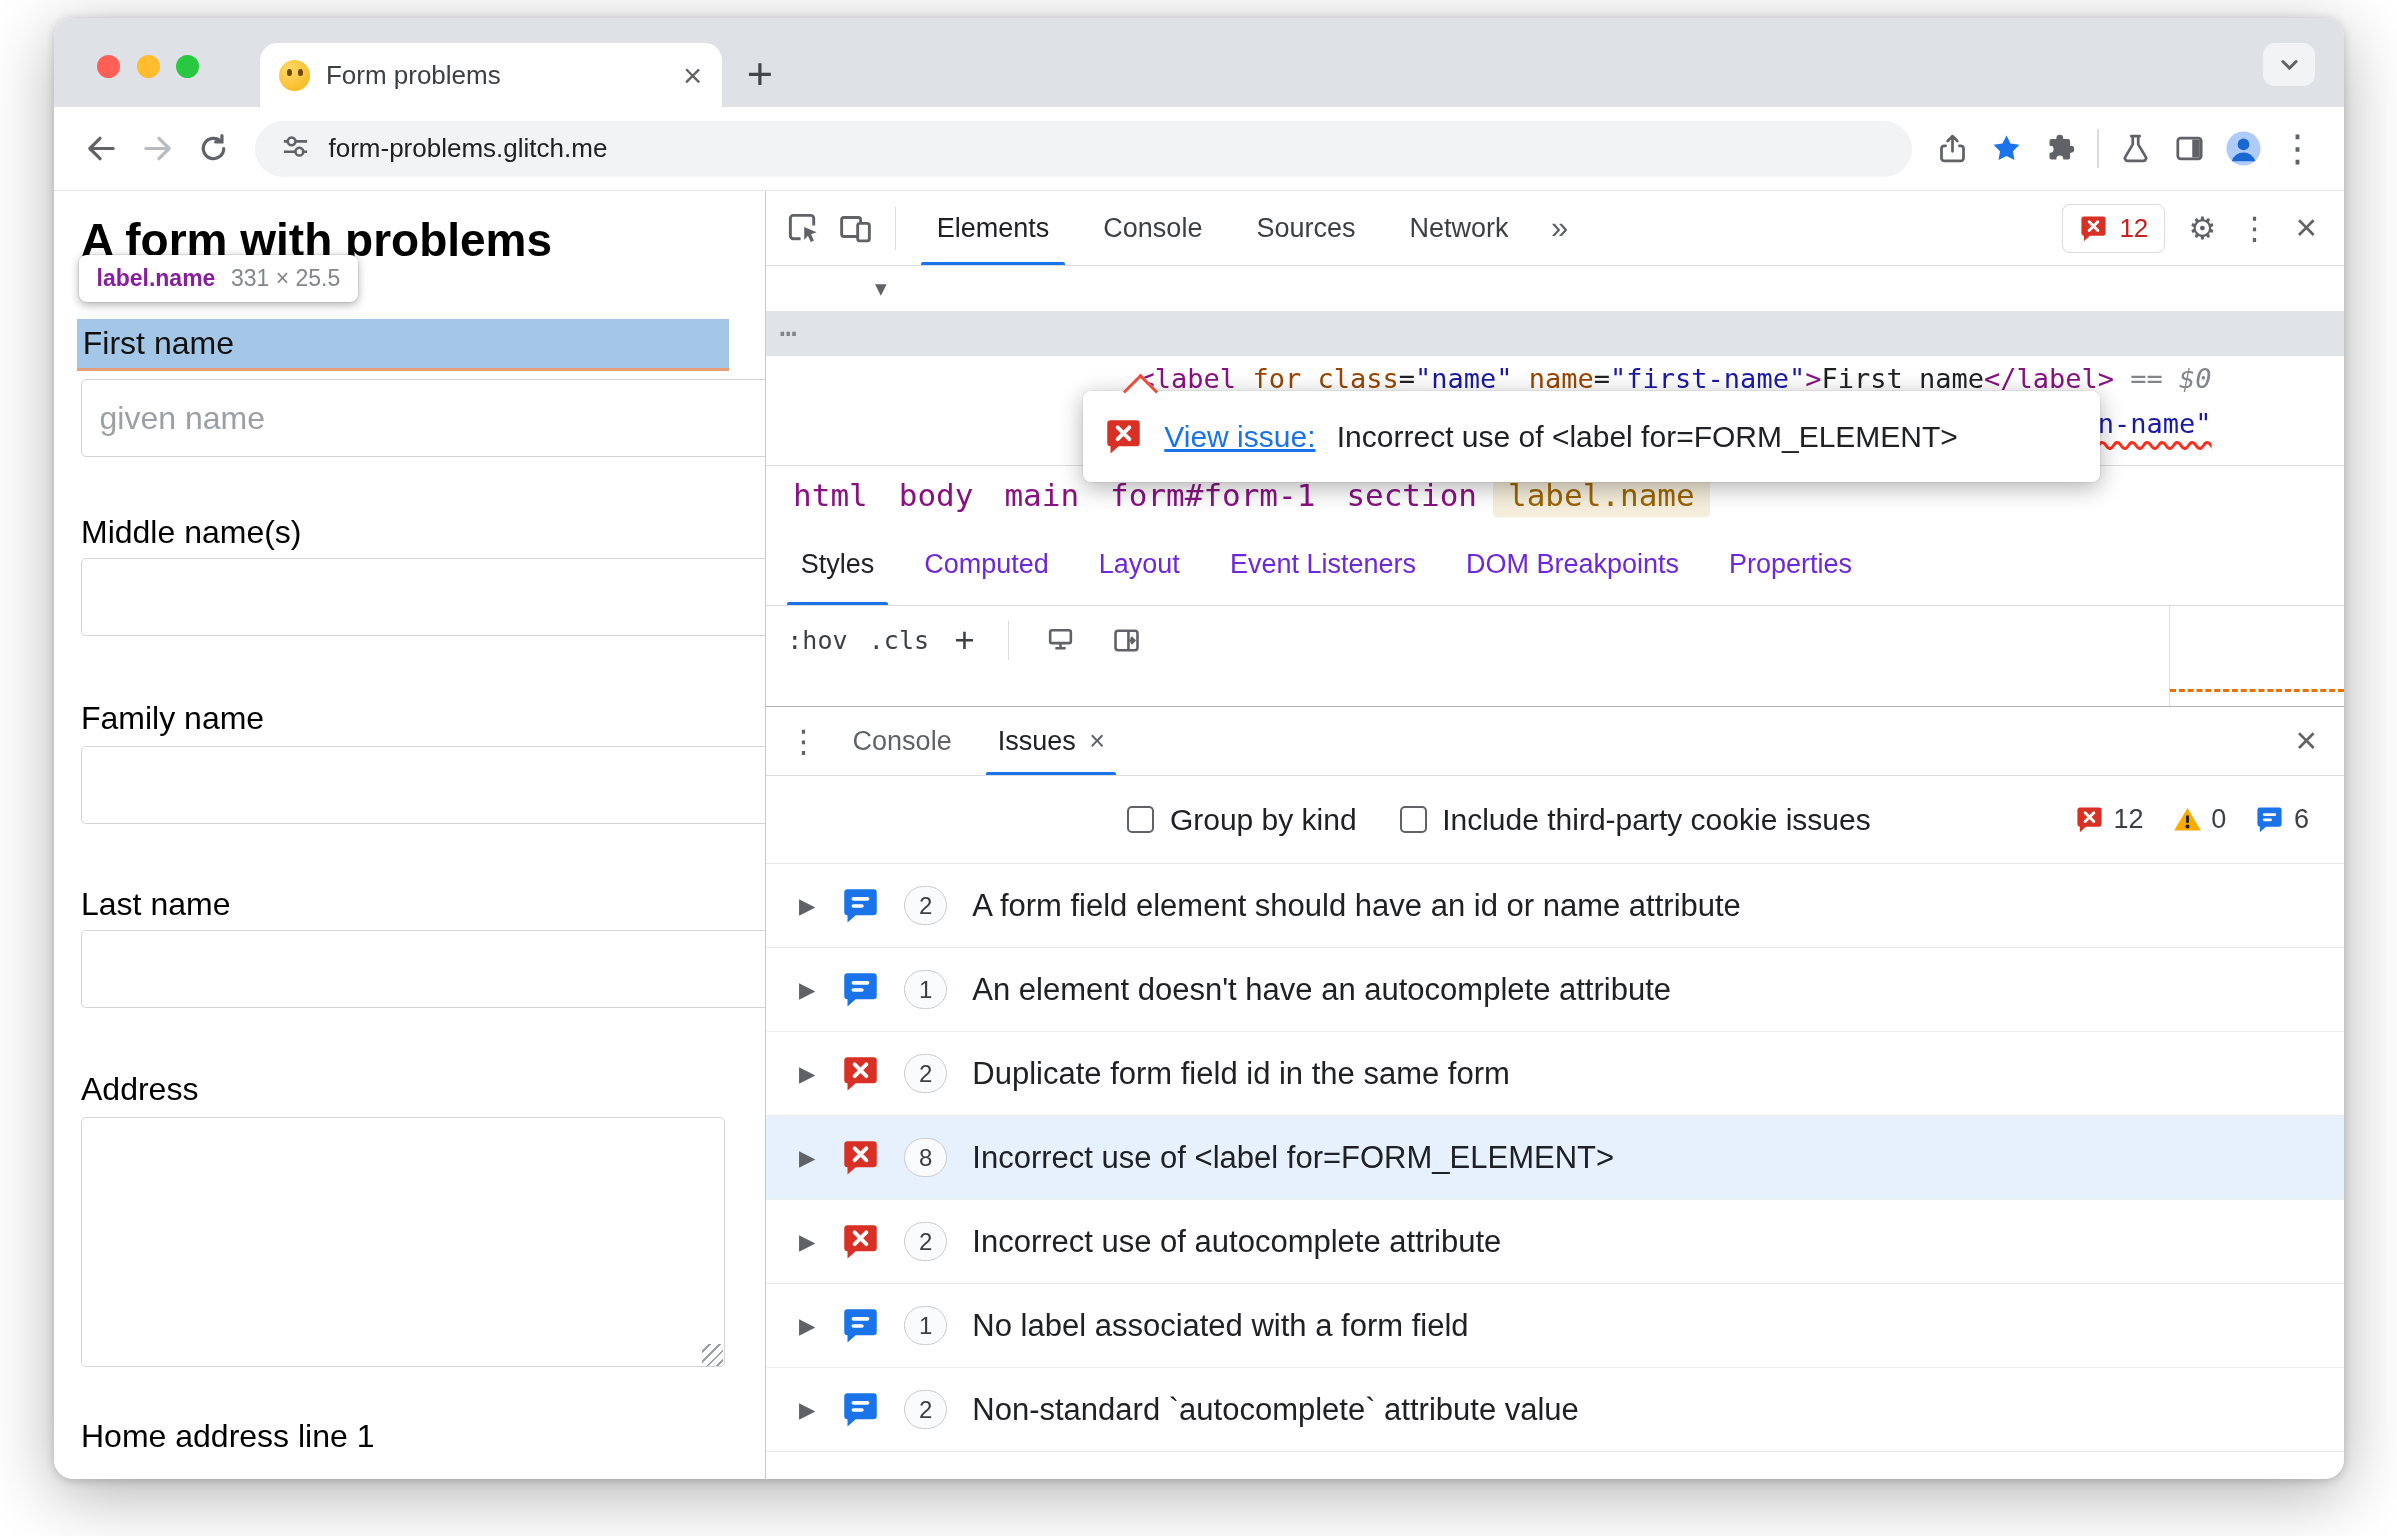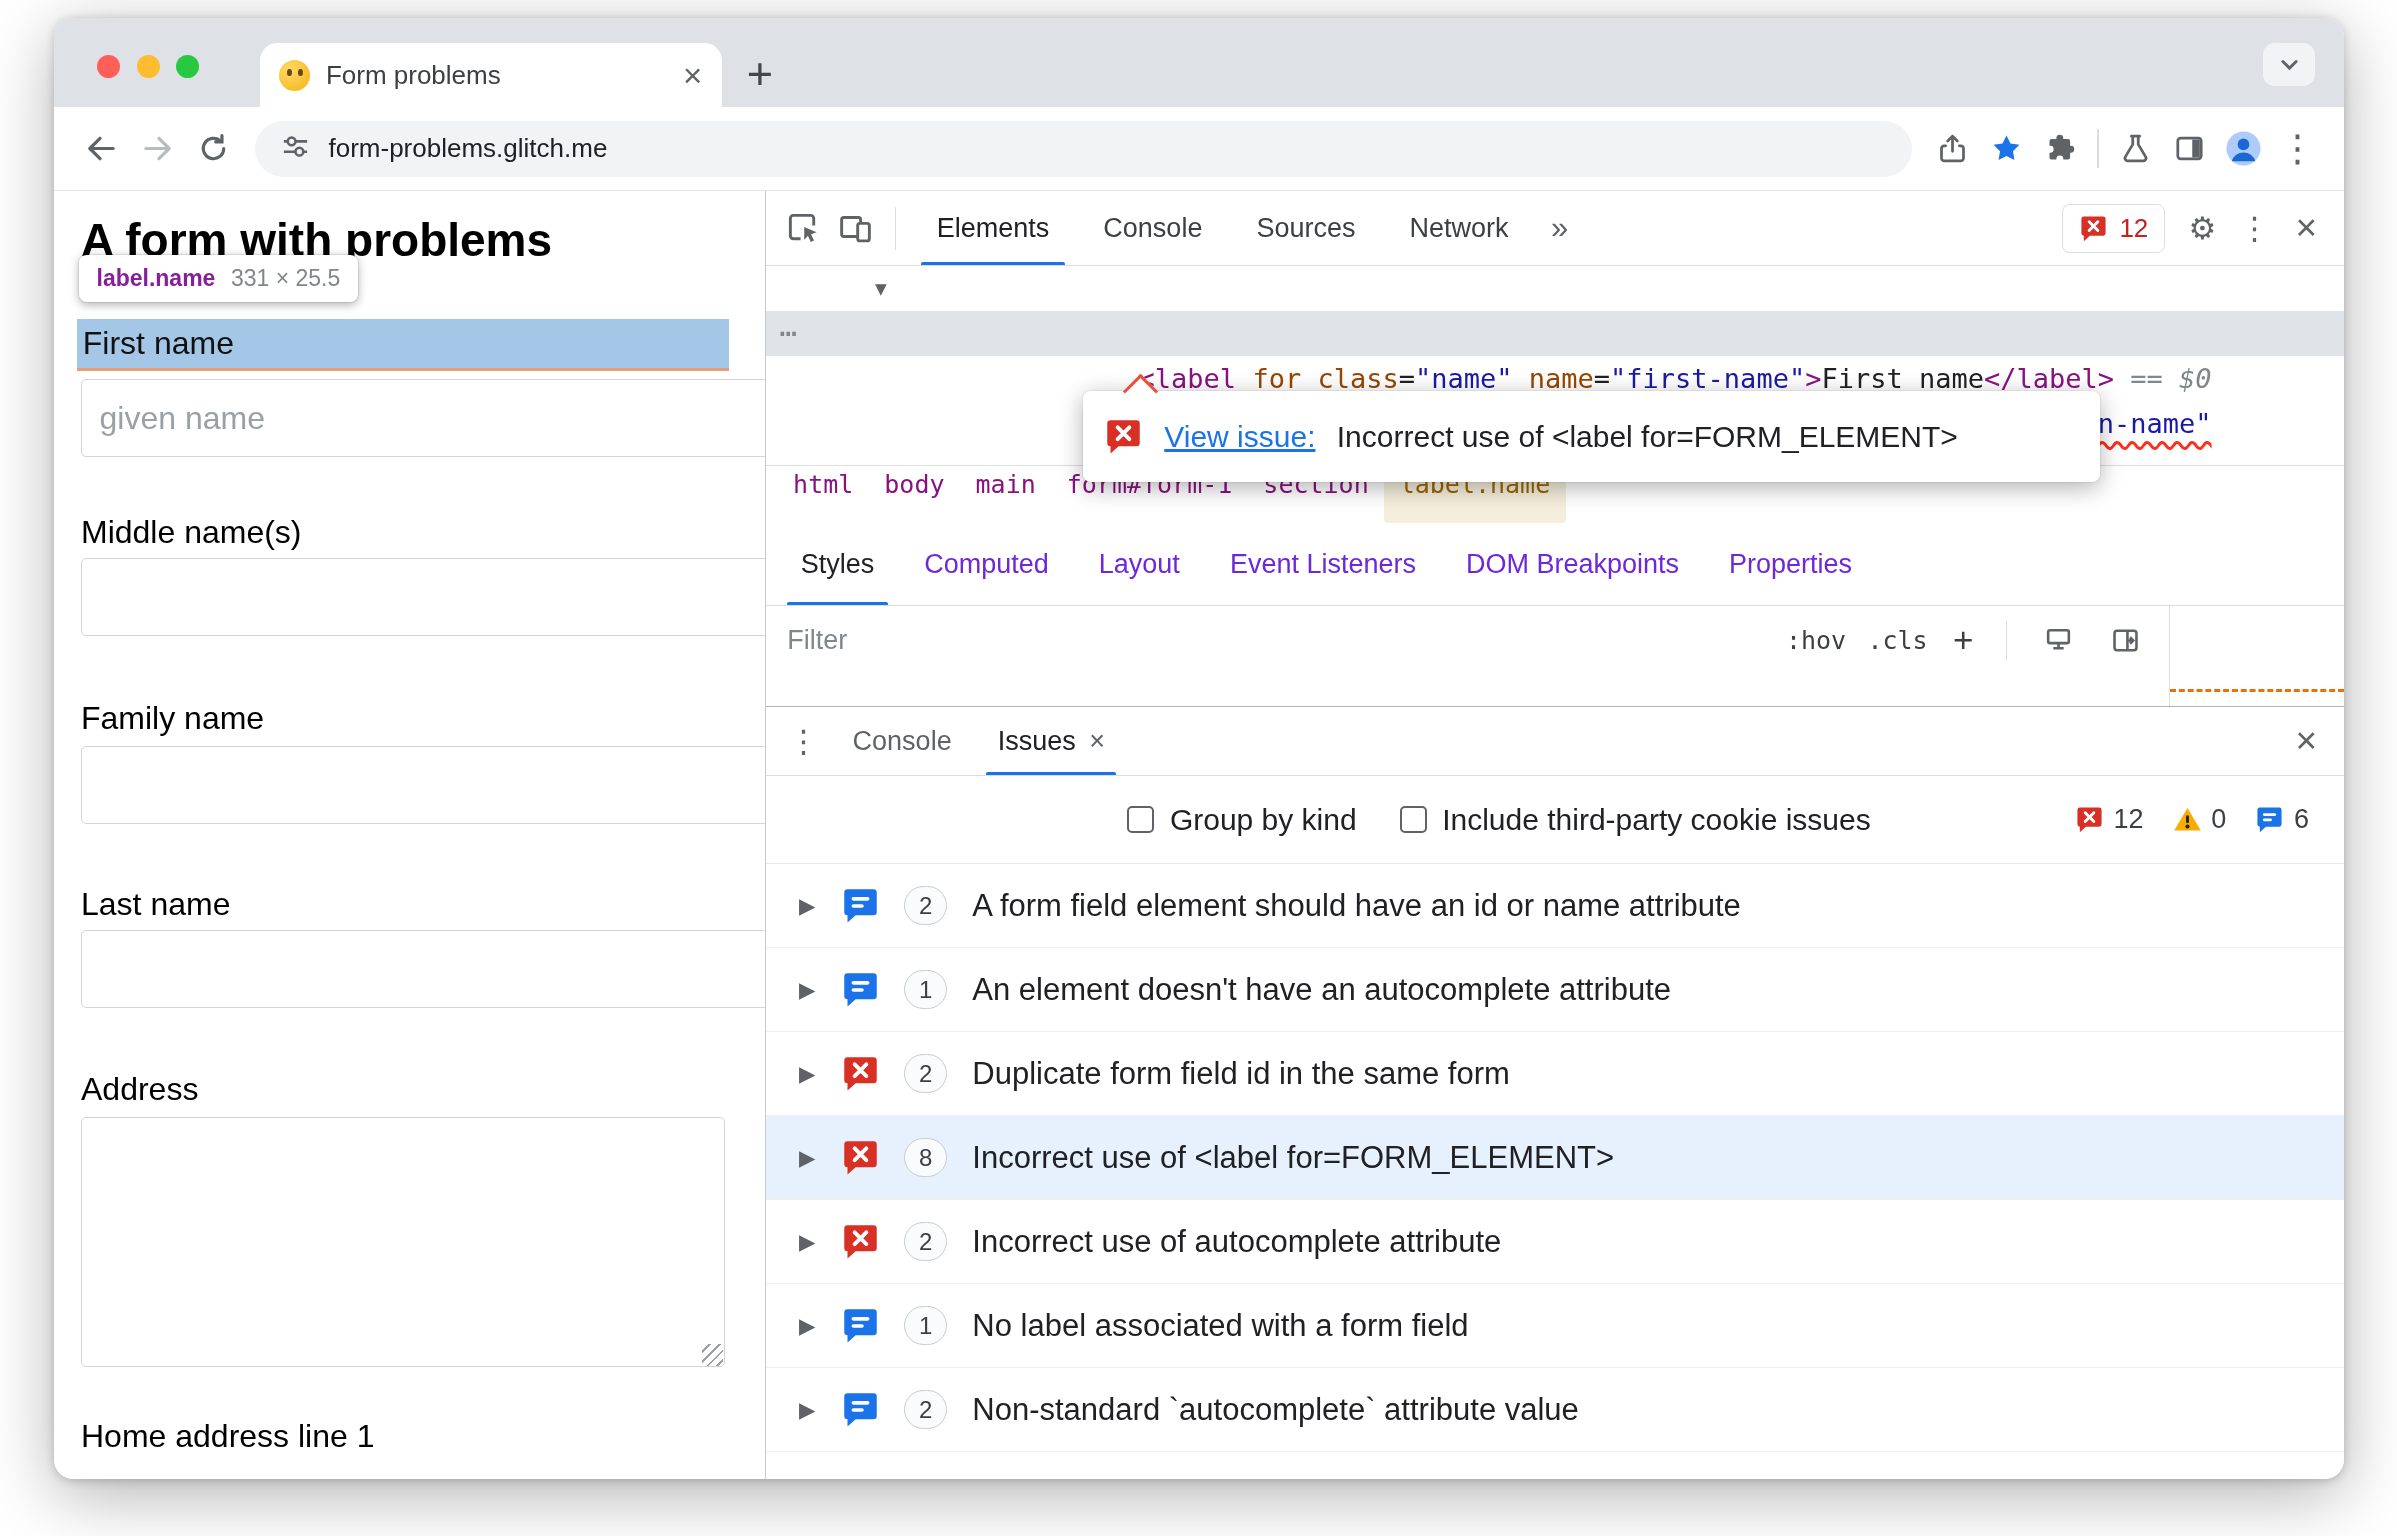--- a/index.html
+++ b/index.html
@@ -76,22 +76,22 @@
   .wavy{text-decoration:underline;text-decoration-style:wavy;text-decoration-color:#FF2D1A;text-decoration-thickness:2.9px;text-underline-offset:7.8px}
 
   .issue-tooltip{position:absolute;left:317px;top:200px;width:1017px;height:91px;background:#fff;border-radius:7.8px;
                  box-shadow:0 5.8px 23px rgba(0,0,0,.30),0 0 0 1px rgba(0,0,0,.05);
                  display:flex;align-items:center;gap:21.3px;padding:0 21px;z-index:8;box-sizing:border-box}
   .notch{position:absolute;top:-12.6px;left:45px;width:25px;height:25px;background:#fff;transform:rotate(45deg);
          border-top:3.9px solid #EB4E3D;border-left:3.9px solid #EB4E3D;box-sizing:border-box}
   .vi-link{font-size:30px;color:#1A73E8;text-decoration:underline;white-space:nowrap;cursor:pointer}
   .vi-text{font-size:30px;color:#202124;white-space:nowrap}
 
-  .crumbs{height:57px;flex:none;border-top:1px solid #DADCE0;display:flex;padding:0 11.6px;
-          font-family:"DejaVu Sans Mono",monospace;font-size:25px;overflow:hidden}
+  .crumbs{height:57px;flex:none;border-top:1px solid #DADCE0;display:flex;align-items:center;padding:0 11.6px;
+          font-family:"DejaVu Sans Mono",monospace;font-size:31px;overflow:hidden}
   .crumb{padding:3.9px 15.5px;color:#881280;white-space:nowrap}
   .crumb.active{color:#9C6400;background:#F5EEDC;border-radius:3.9px}
 
   .styles-tabs{height:82px;flex:none;border-bottom:1px solid #DADCE0;display:flex;align-items:center;padding-left:9.7px}
   .s-tab{padding:0 25px;height:100%;display:flex;align-items:center;font-size:27px;color:#6d28d9;position:relative;white-space:nowrap}
   .s-tab.active{color:#202124}
   .s-tab.active::after{content:'';position:absolute;left:11.6px;right:11.6px;bottom:0;height:3.9px;background:#1A73E8;border-radius:1.9px 1.9px 0 0}
 
   .styles-region{height:100px;flex:none;display:flex;min-width:0}
   .styles-left{width:1404px;flex:none;border-right:1px solid #DADCE0;display:flex;flex-direction:column;box-sizing:border-box}
@@ -336,21 +336,20 @@
           <span class="s-tab">Event Listeners</span>
 
           <span class="s-tab">DOM Breakpoints</span>
 
           <span class="s-tab">Properties</span>
         </div>
 
       <div class="styles-region">
         <div class="styles-left">
           <div class="filter-row">
-            <span class="filter-ph">Filter</span>
             <span class="hovcls">:hov</span>
             <span class="hovcls">.cls</span>
             <span class="plusbtn">+</span>
             <span class="fsep"></span>
             <span class="f-ic">
               <svg width="31" height="31" viewBox="0 0 24 24" fill="none" stroke="#5F6368" stroke-width="2">
                   <rect x="4" y="4" width="16" height="10" rx="1.5"></rect>
                   <path d="M8 18h8M12 14v4"></path>
                 </svg>
             </span>

